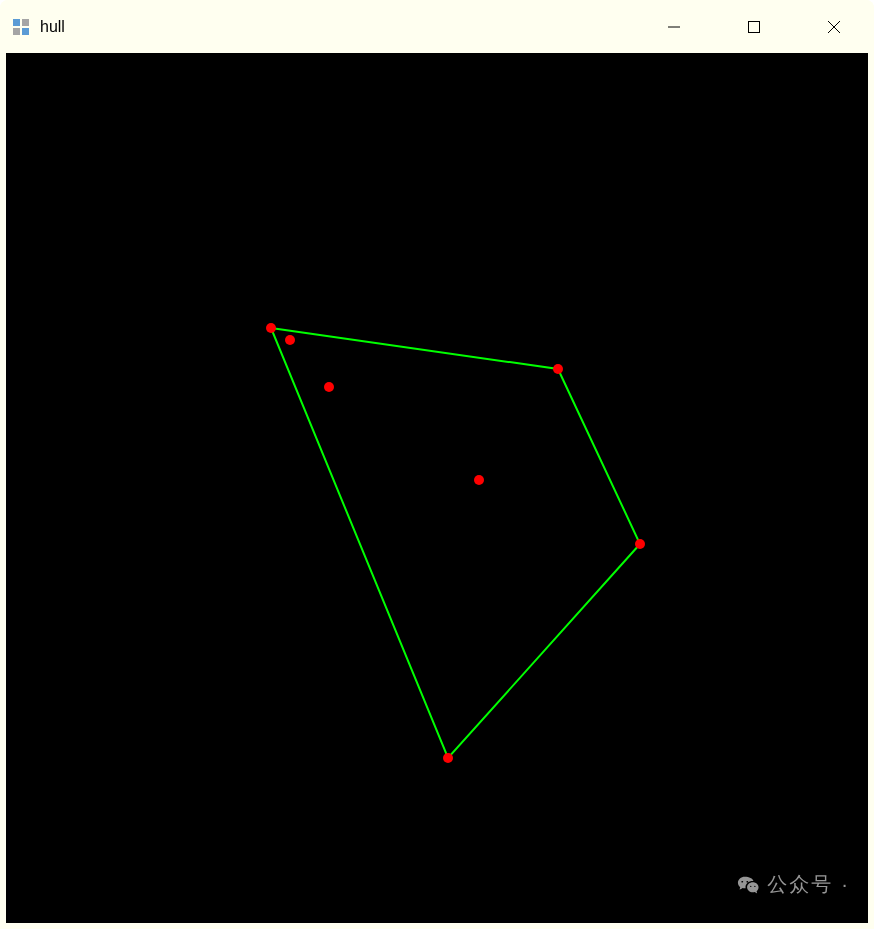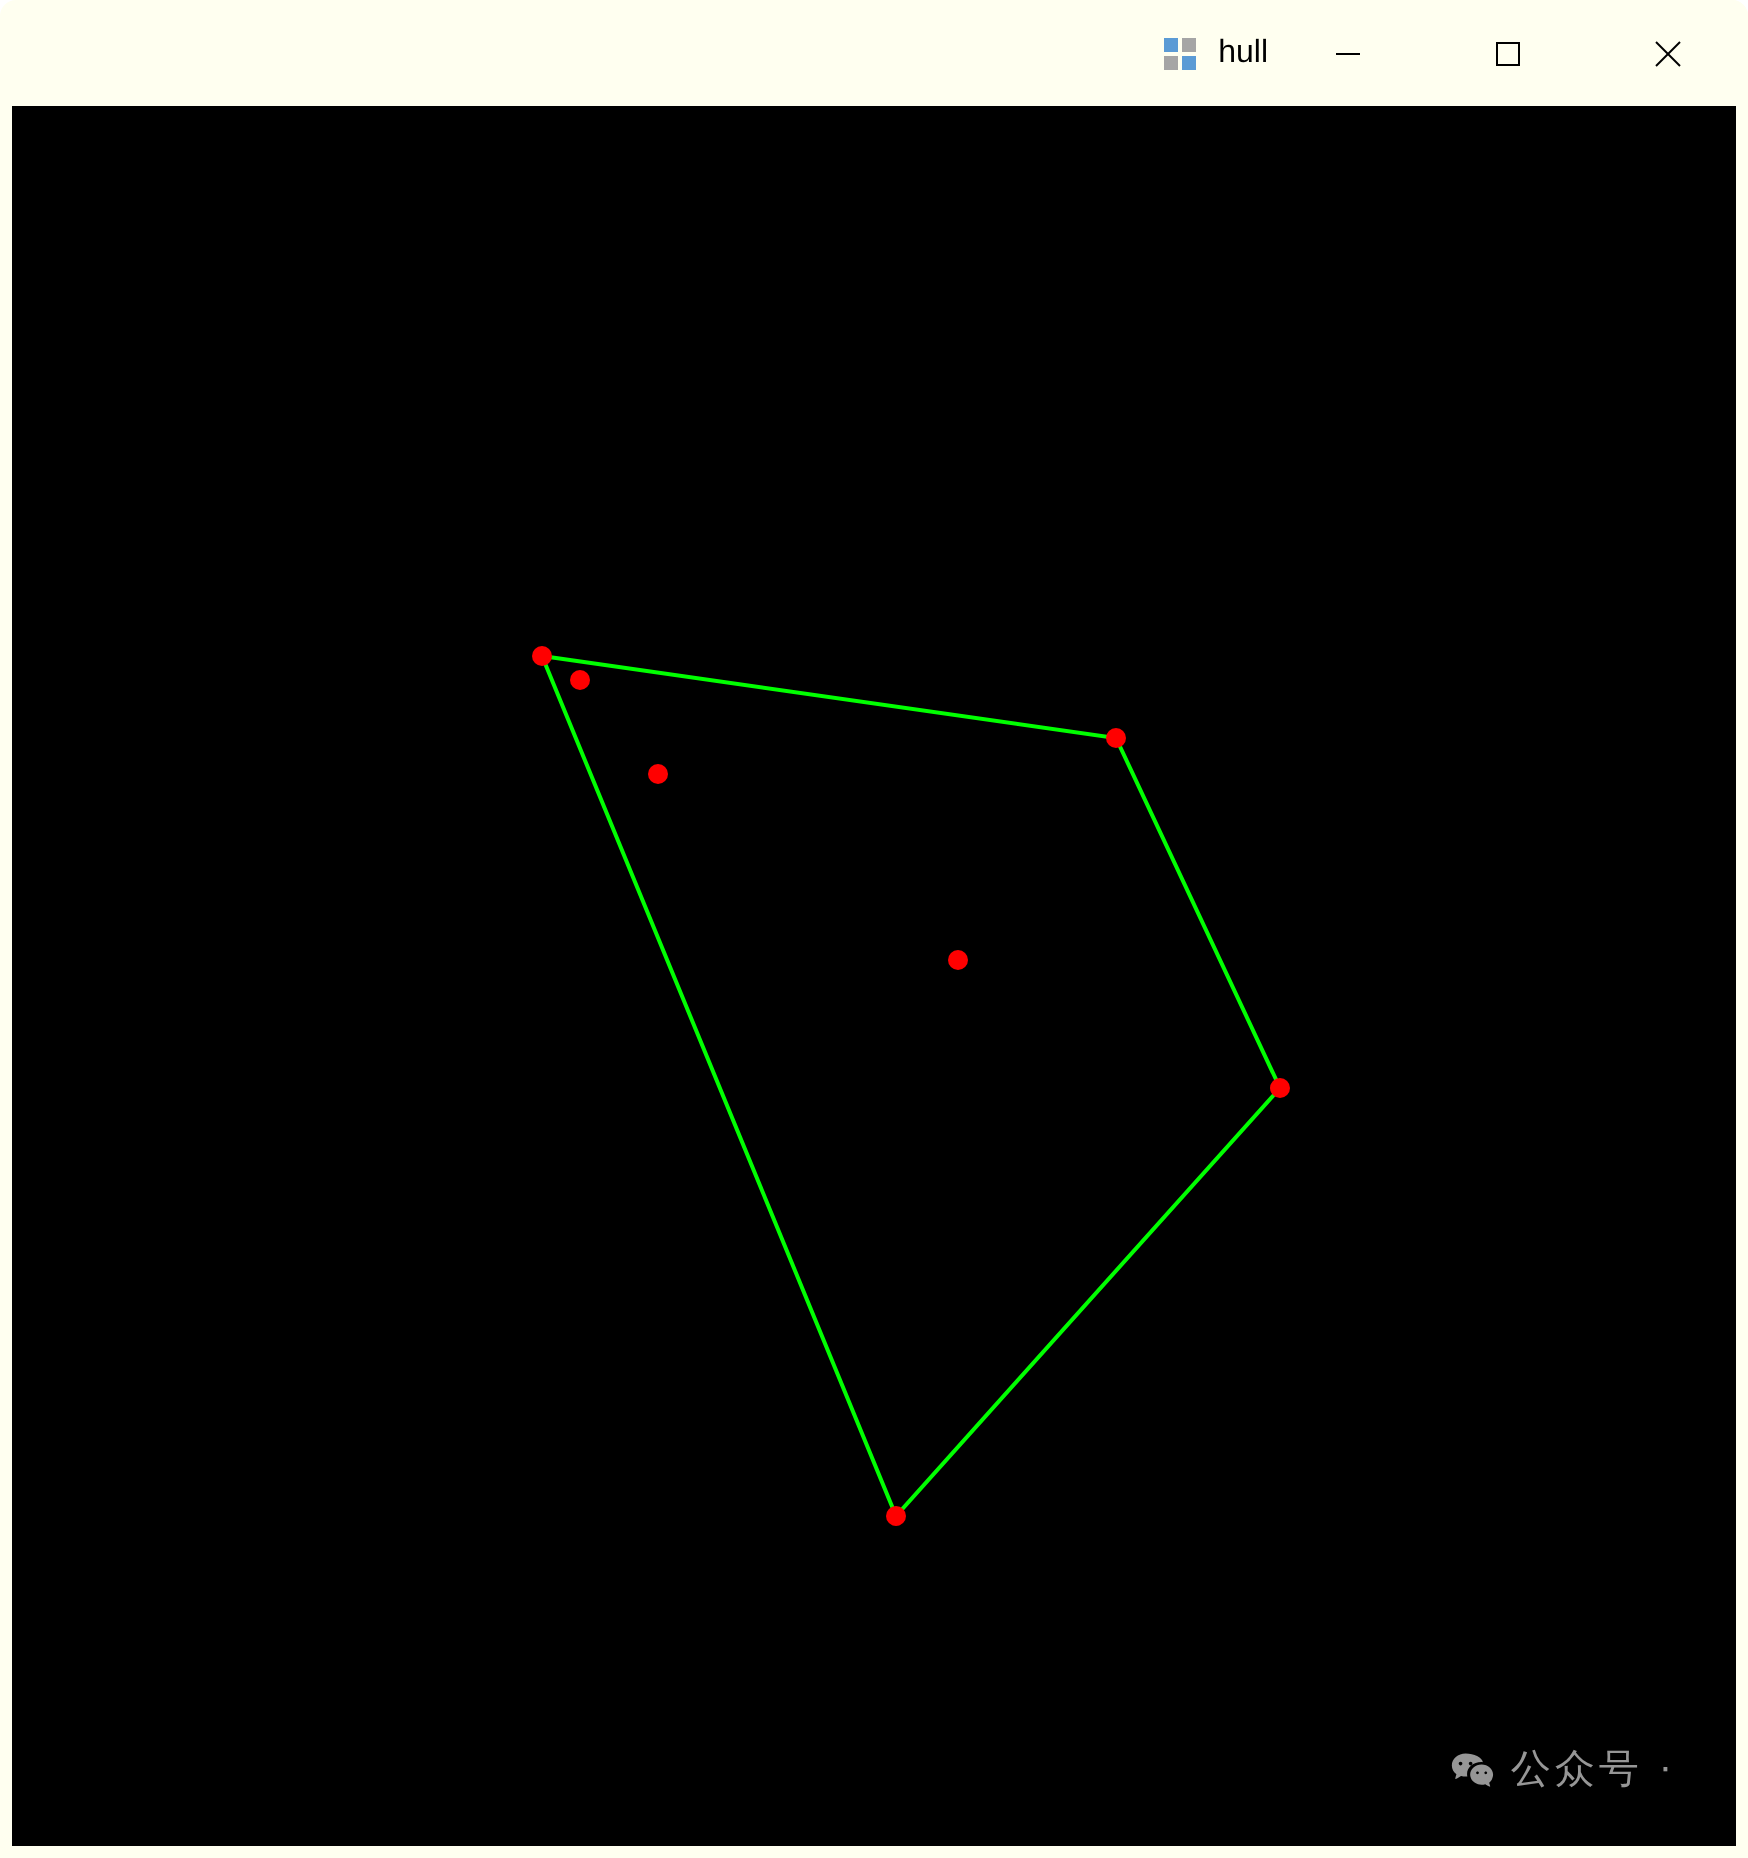--- a/index.html
+++ b/index.html
@@ -14,21 +14,20 @@
       font-family: "Segoe UI", Tahoma, sans-serif;
       overflow: hidden;
     }
     .window {
       width: 874px;
       height: 929px;
       background: #fffff0;
       border-radius: 8px 8px 0 0;
       display: flex;
       flex-direction: column;
-      align-items: flex-end;
     }
     .titlebar {
       height: 53px;
       display: flex;
       align-items: center;
       padding-left: 12px;
       background: #fffff0;
       border-radius: 8px 8px 0 0;
     }
     .app-icon {
@@ -68,21 +67,21 @@
       margin: 0 6px 6px 6px;
     }
     .canvas-svg {
       width: 100%;
       height: 100%;
       display: block;
     }
     .watermark {
       position: absolute;
       bottom: 25px;
-      right: 30px;
+      right: 18px;
       color: rgba(200, 200, 200, 0.75);
       font-size: 20px;
       display: flex;
       align-items: center;
       gap: 8px;
       letter-spacing: 2px;
     }
     .wm-icon {
       width: 22px;
       height: 22px;

